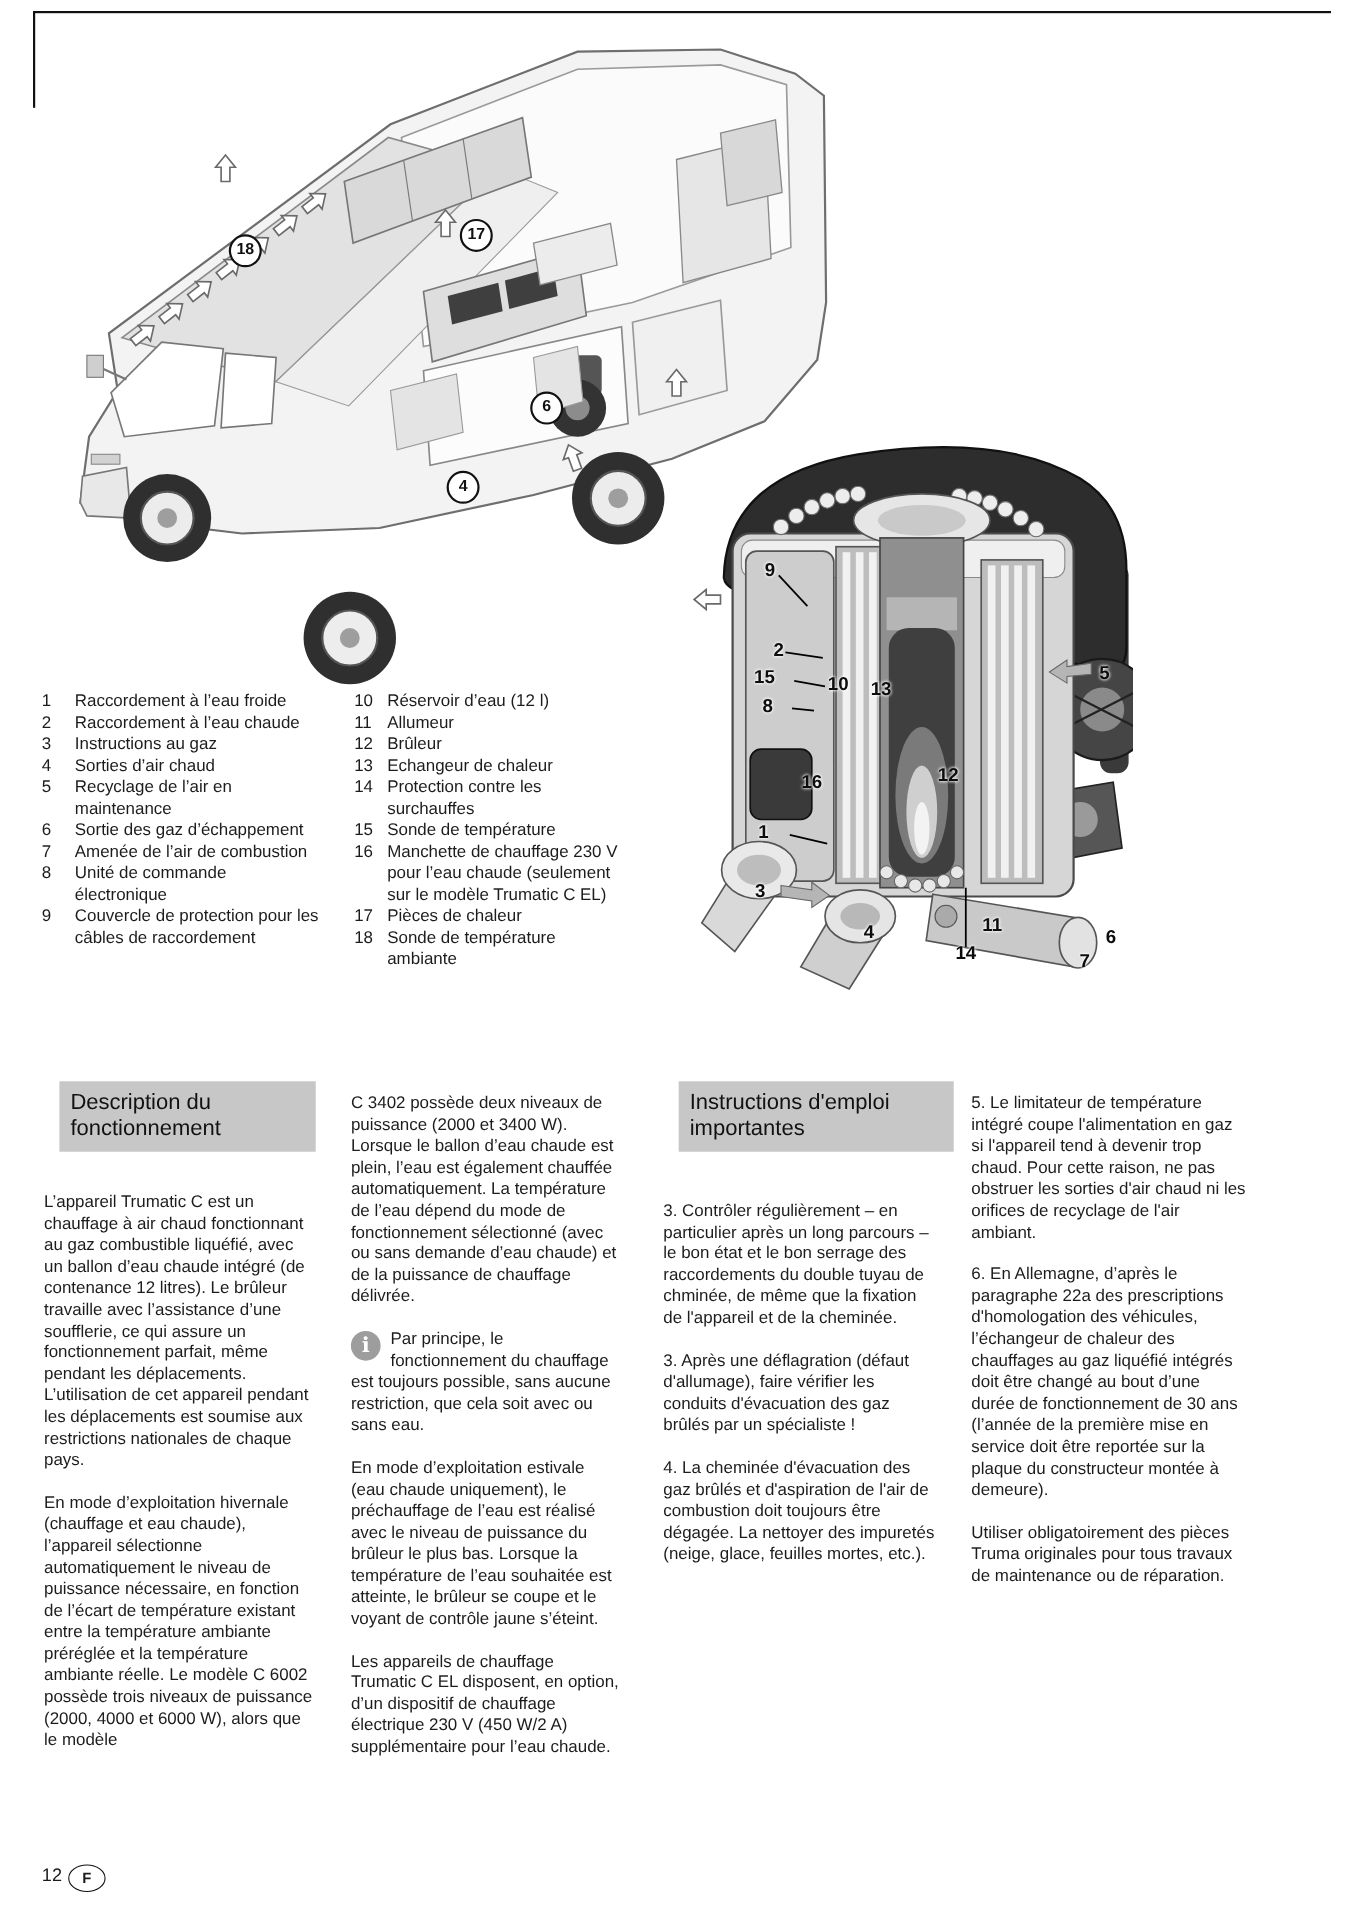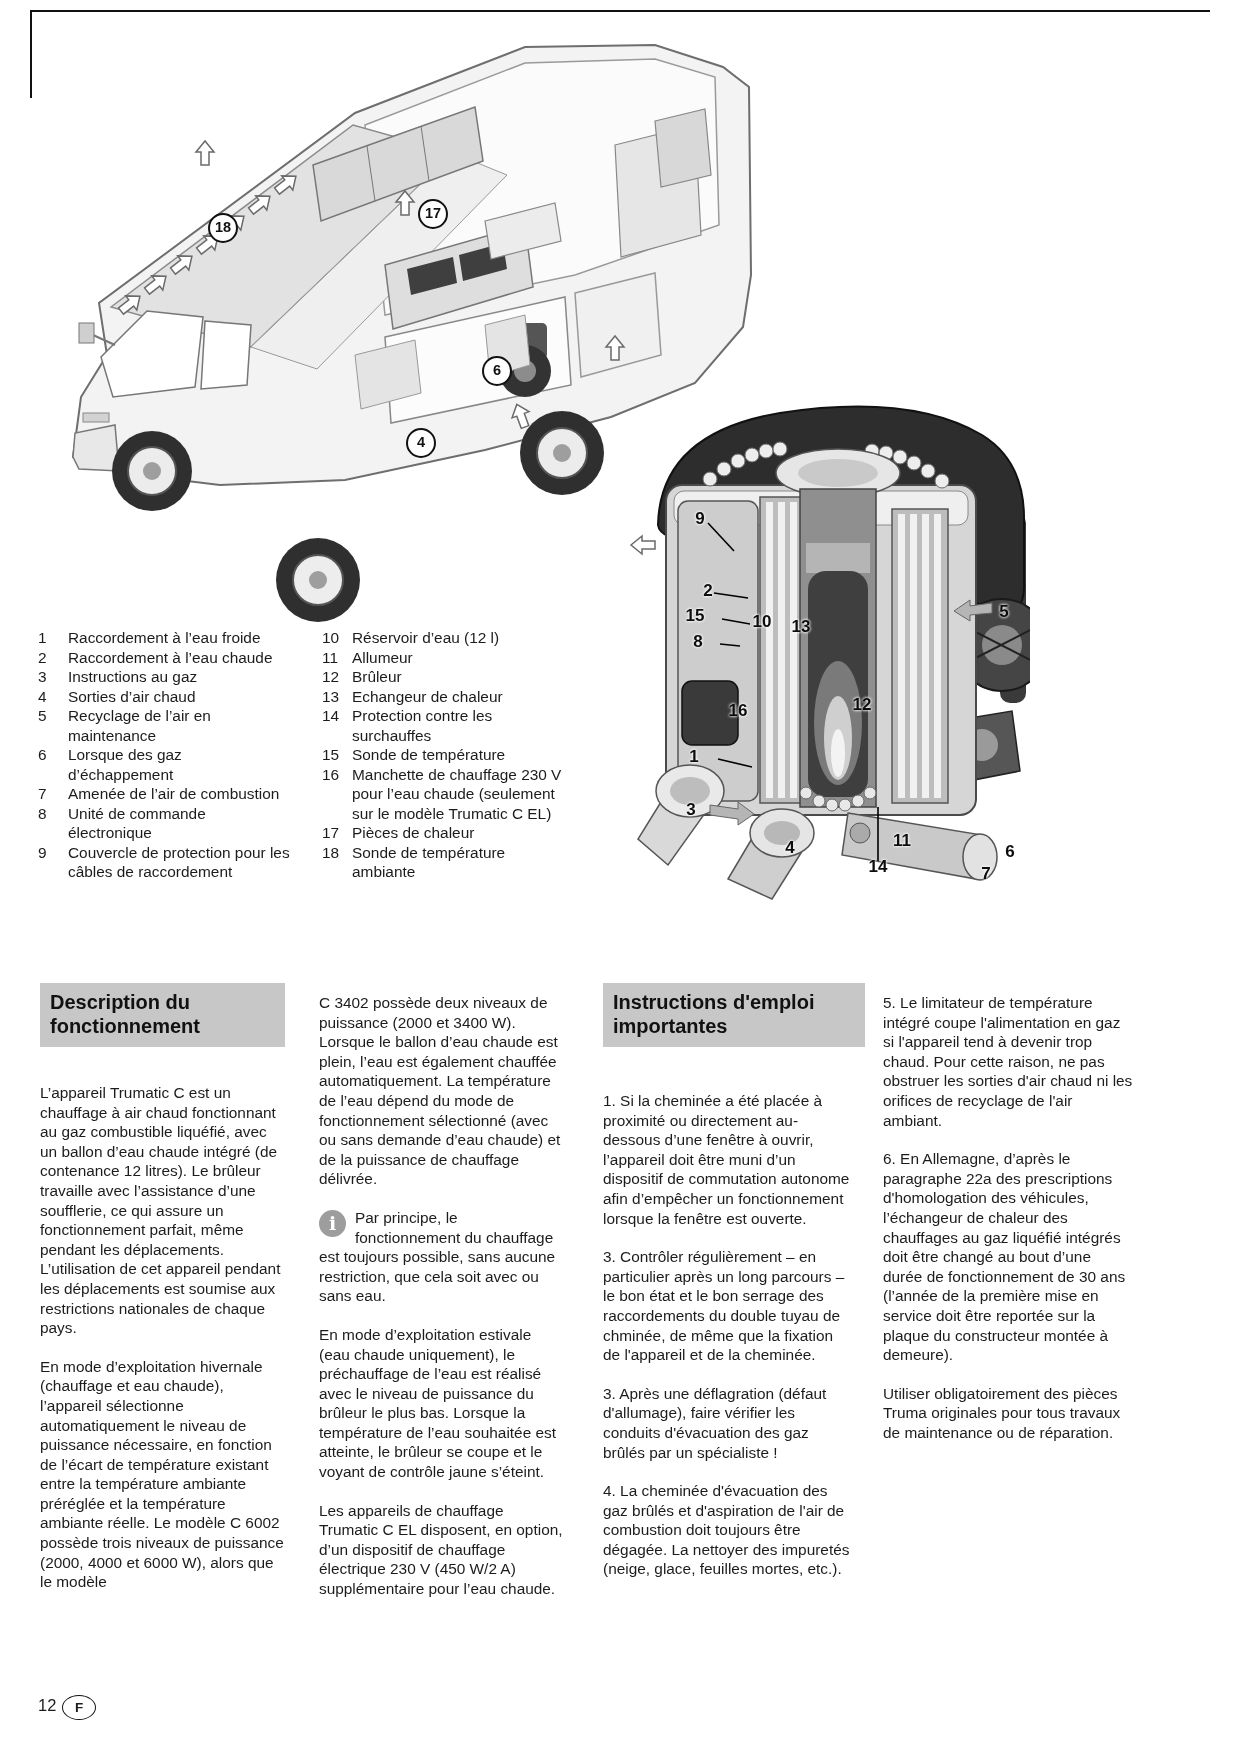--- a/index.html
+++ b/index.html
@@ -20,22 +20,22 @@
 
   
   .tcol{position:absolute;top:983px;font-size:15.4px;line-height:19.6px;}
   .tcol p{margin:0 0 19px 0;}
   .tcol .b{font-weight:normal;}
   .col1{left:40px;width:246px;}
   .col2{left:319px;width:246px;padding-top:10px;}
   .col3{left:603px;width:250px;}
   .col4{left:883px;width:250px;padding-top:10px;}
   .colhead{
-    background:#c7c7c7;color:#111;font-weight:bold;font-size:20px;line-height:24px;
-    padding:7px 20px 9px 10px;margin:0 0 36px 0;
+    background:#c7c7c7;color:#111;font-weight:normal;font-size:20px;line-height:24px;
+    padding:7px 8px 9px 10px;margin:0 0 36px 14px;
   }
   .col1 .colhead{width:215px;}
   .col3 .colhead{width:232px;margin-bottom:44px;}
   .note-icon{
     float:left;width:27px;height:27px;border-radius:50%;background:#9d9d9d;color:#fff;
     text-align:center;line-height:26px;font-size:19px;font-weight:bold;margin:2px 9px 2px 0;
     font-family:"DejaVu Serif", serif;
   }
   .note{font-weight:bold;}
 
@@ -267,21 +267,21 @@
       <div class="litem">
         <span class="lnum">4</span>
         <span>Sorties d’air chaud</span>
       </div>
       <div class="litem">
         <span class="lnum">5</span>
         <span>Recyclage de l’air en maintenance</span>
       </div>
       <div class="litem">
         <span class="lnum">6</span>
-        <span>Lorsque des gaz d’échappement</span>
+        <span>Sortie des gaz d’échappement</span>
       </div>
       <div class="litem">
         <span class="lnum">7</span>
         <span>Amenée de l’air de combustion</span>
       </div>
       <div class="litem">
         <span class="lnum">8</span>
         <span>Unité de commande électronique</span>
       </div>
       <div class="litem">
@@ -339,21 +339,20 @@
     <div>
         <p><span>C 3402 possède deux niveaux de puissance (2000 et 3400 W). Lorsque le ballon d’eau chaude est plein, l’eau est également chauffée automatiquement. La température de l’eau dépend du mode de fonctionnement sélectionné (avec ou sans demande d’eau chaude) et de la puissance de chauffage délivrée.</span></p>
         <p class="note"><span class="note-icon">i</span><span class="b">Par principe, le fonctionnement du chauffage est toujours possible, sans aucune restriction, que cela soit avec ou sans eau.</span></p>
         <p><span>En </span><span class="b">mode d’exploitation estivale</span><span> (eau chaude uniquement), le préchauffage de l’eau est réalisé avec le niveau de puissance du brûleur le plus bas. Lorsque la température de l’eau souhaitée est atteinte, le brûleur se coupe et le voyant de contrôle jaune s’éteint.</span></p>
         <p><span>Les appareils de chauffage Trumatic C EL disposent, en option, d’un dispositif de chauffage électrique 230 V (450 W/2 A) supplémentaire pour l’eau chaude.</span></p>
       </div>
   </div>
   <div class="tcol col3">
     <div class="colhead">Instructions d'emploi importantes</div>
     <div>
-        <p><span>1. Si la cheminée a été placée à proximité ou directement au-dessous d’une fenêtre à ouvrir, l’appareil doit être muni d’un dispositif de commutation autonome afin d’empêcher un fonctionnement lorsque la fenêtre est ouverte.</span></p>
         <p><span>3. Contrôler régulièrement – en particulier après un long parcours – le bon état et le bon serrage des raccordements du double tuyau de chminée, de même que la fixation de l'appareil et de la cheminée.</span></p>
         <p><span>3. Après une déflagration (défaut d'allumage), faire vérifier les conduits d'évacuation des gaz brûlés par un spécialiste !</span></p>
         <p><span>4. La cheminée d'évacuation des gaz brûlés et d'aspiration de l'air de combustion doit toujours être dégagée. La nettoyer des impuretés (neige, glace, feuilles mortes, etc.).</span></p>
       </div>
   </div>
   <div class="tcol col4">
     <div>
         <p><span>5. Le limitateur de température intégré coupe l'alimentation en gaz si l'appareil tend à devenir trop chaud. Pour cette raison, ne pas obstruer les sorties d'air chaud ni les orifices de recyclage de l'air ambiant.</span></p>
         <p><span>6. En Allemagne, d’après le paragraphe 22a des prescriptions d'homologation des véhicules, l’échangeur de chaleur des chauffages au gaz liquéfié intégrés doit être changé au bout d’une durée de fonctionnement de 30 ans (l’année de la première mise en service doit être reportée sur la plaque du constructeur montée à demeure).</span></p>
         <p><span class="b">Utiliser obligatoirement des pièces Truma originales pour tous travaux de maintenance ou de réparation.</span></p>

